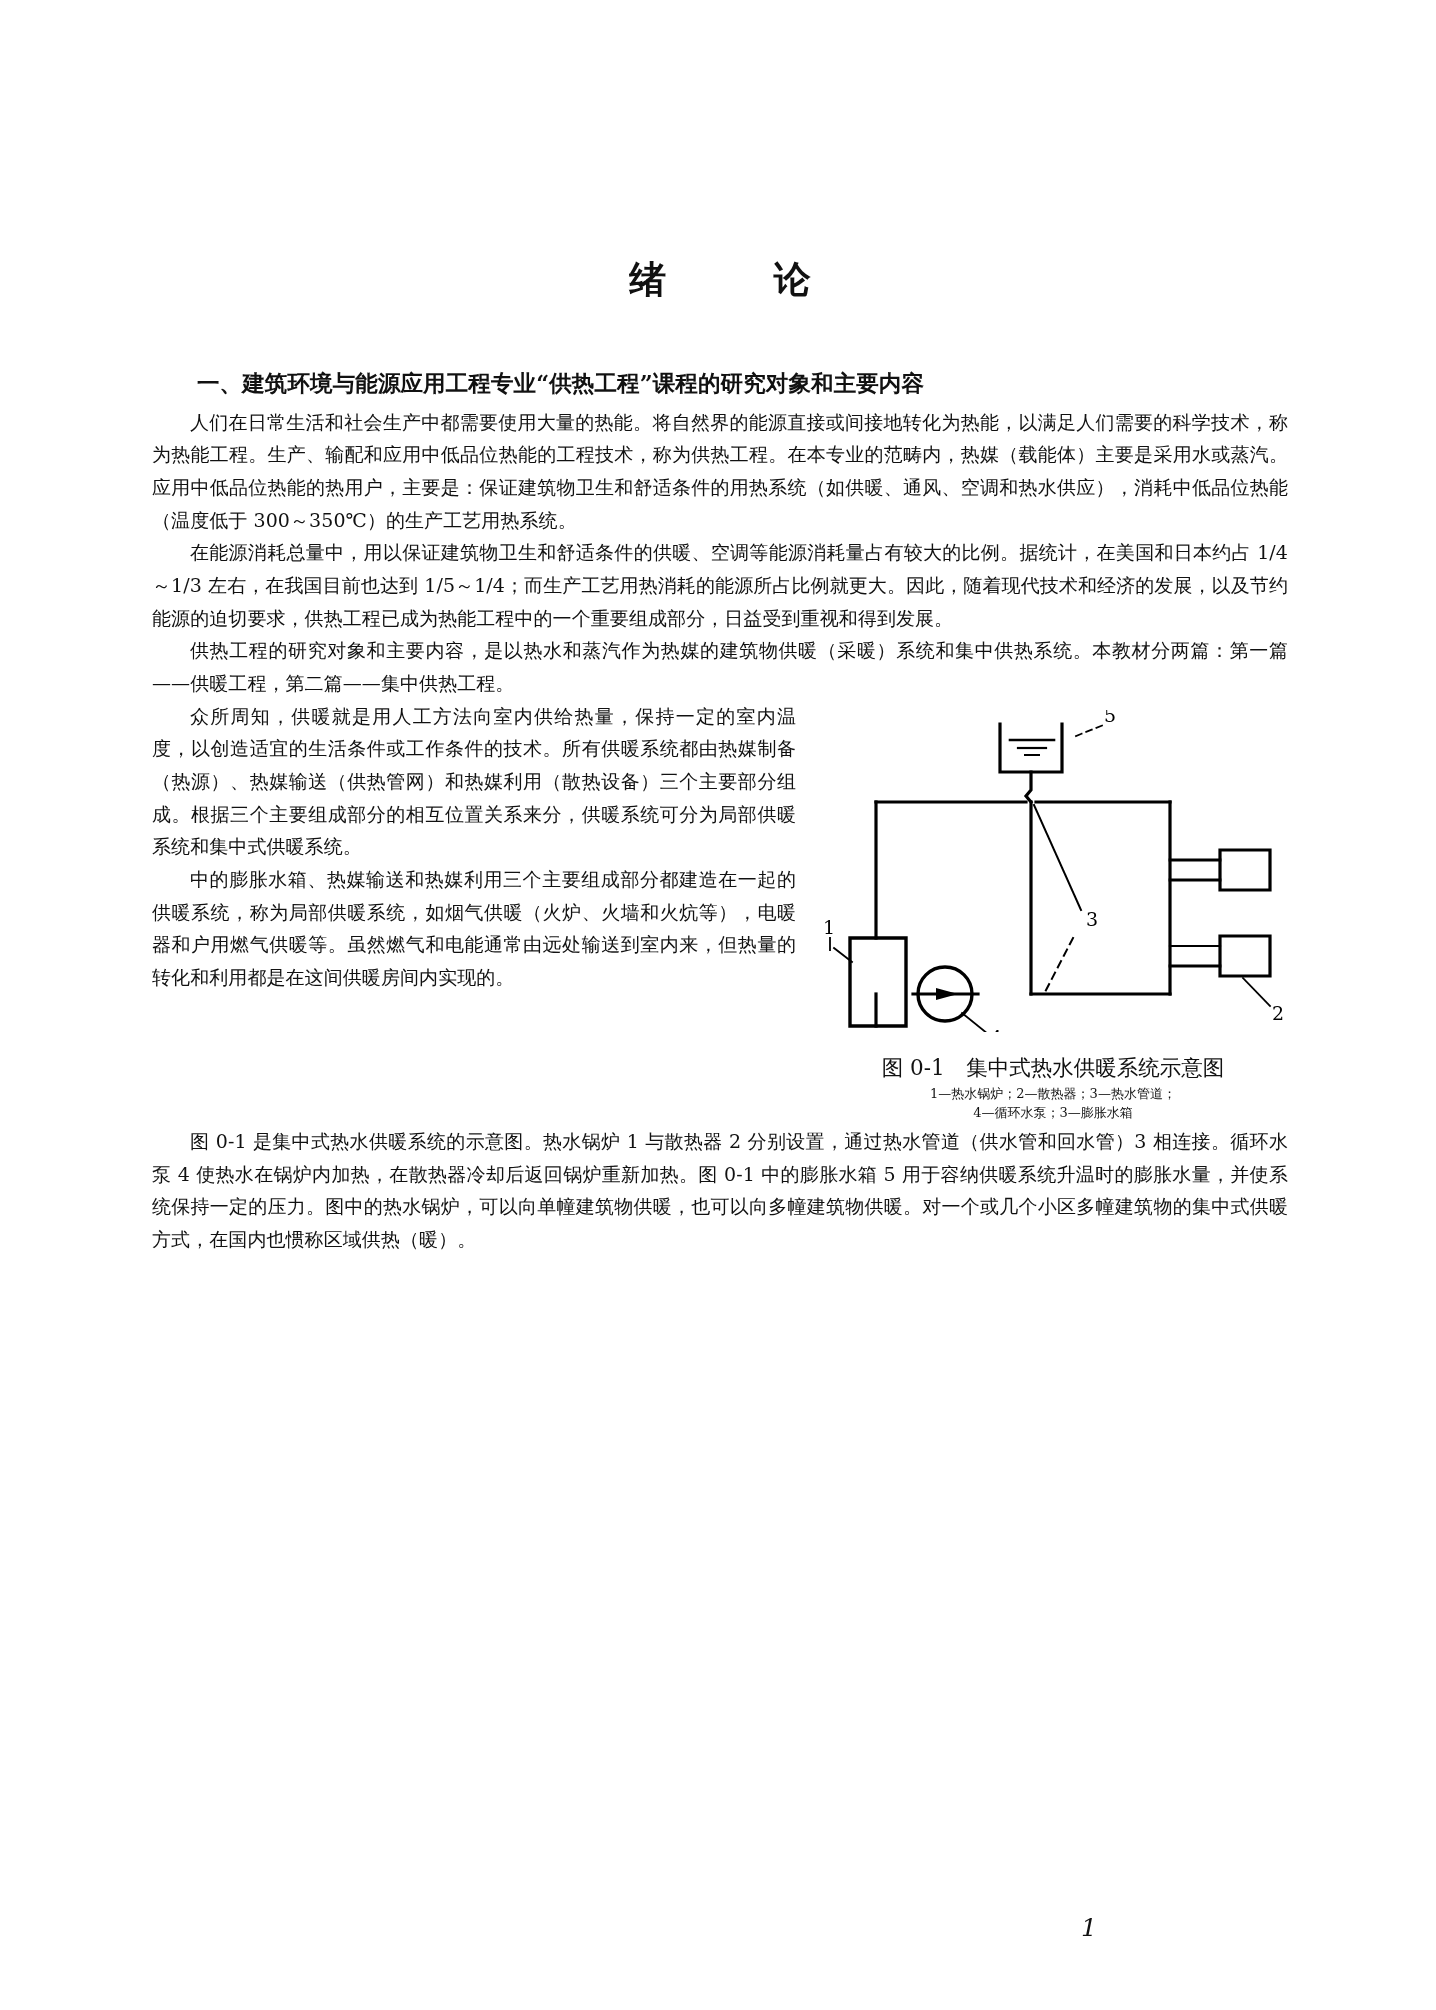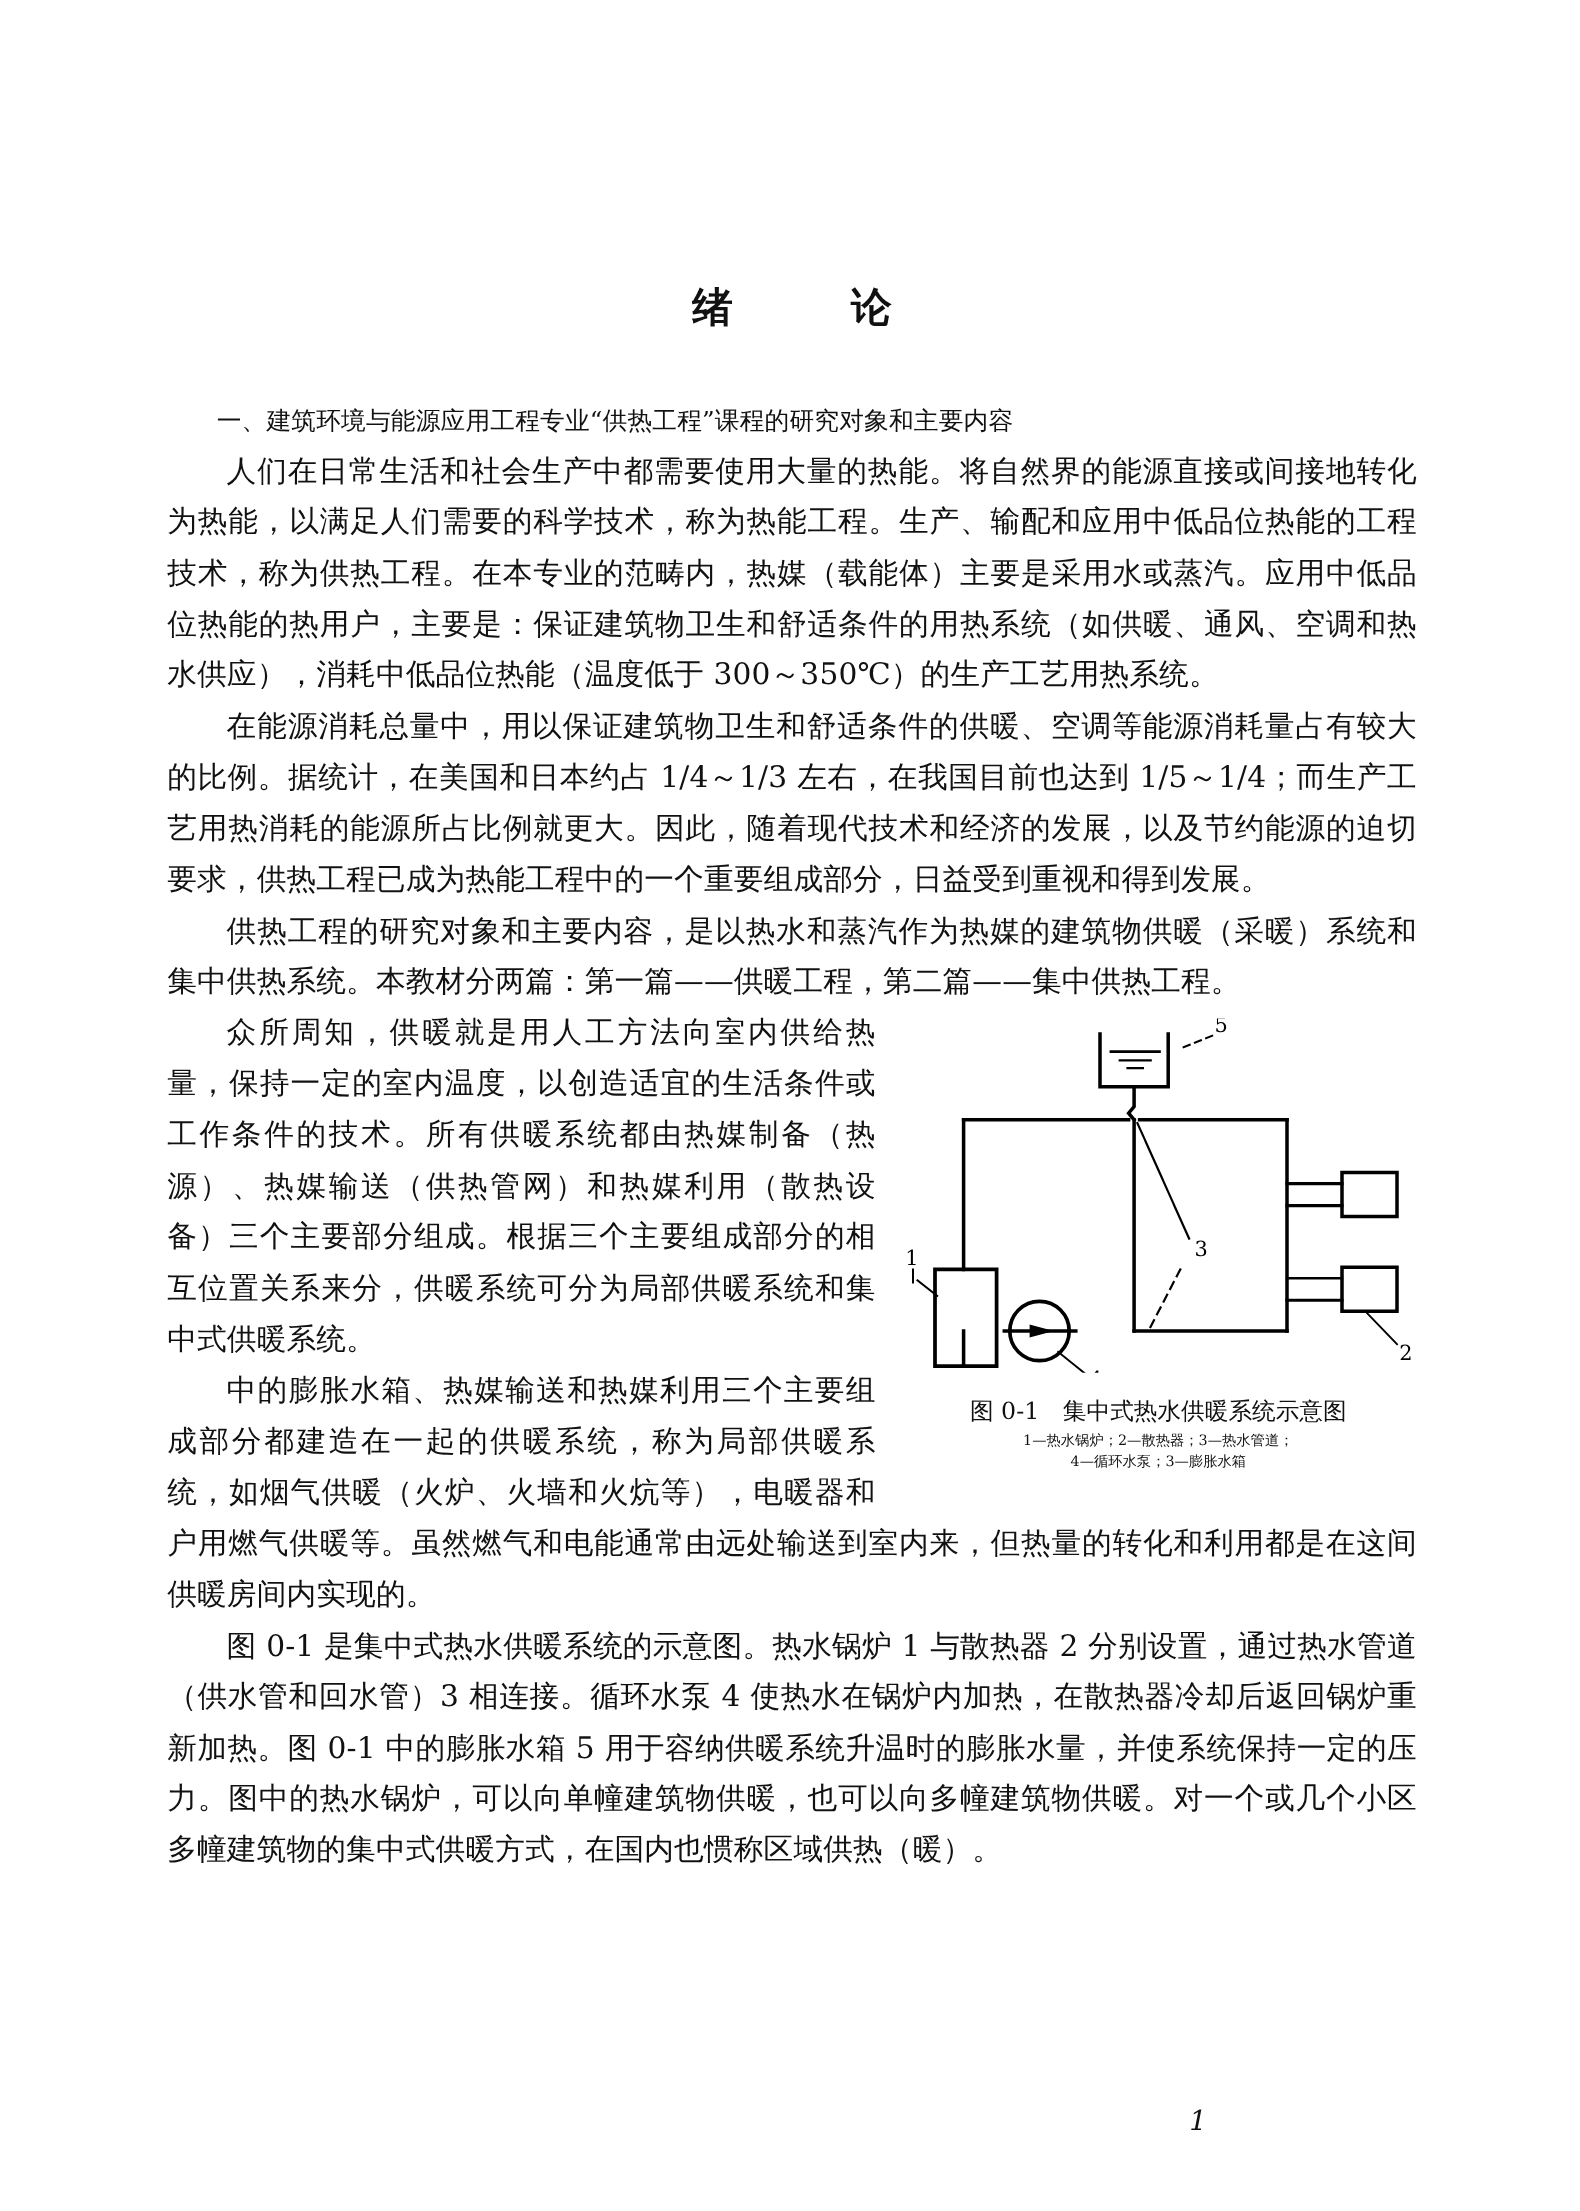--- a/index.html
+++ b/index.html
@@ -32,28 +32,28 @@
     text-align: center;
     font-size: 37px;
     font-weight: bold;
     letter-spacing: 0.30em;
     margin: 0 0 62px 0;
     padding-left: 0.30em;
     font-family: "DejaVu Serif", "Liberation Serif", serif;
   }
   .section-heading {
     font-size: 22.5px;
-    font-weight: normal;
+    font-weight: bold;
     text-indent: 2em;
     margin: 0 0 6px 0;
     line-height: 1.45;
     letter-spacing: 0.005em;
   }
   p.body-text {
-    font-size: 27px;
+    font-size: 19px;
     line-height: 1.72;
     margin: 0;
     text-indent: 2em;
     text-align: justify;
     text-justify: inter-ideograph;
     letter-spacing: 0.004em;
   }
 
   
   .wrap-zone {

